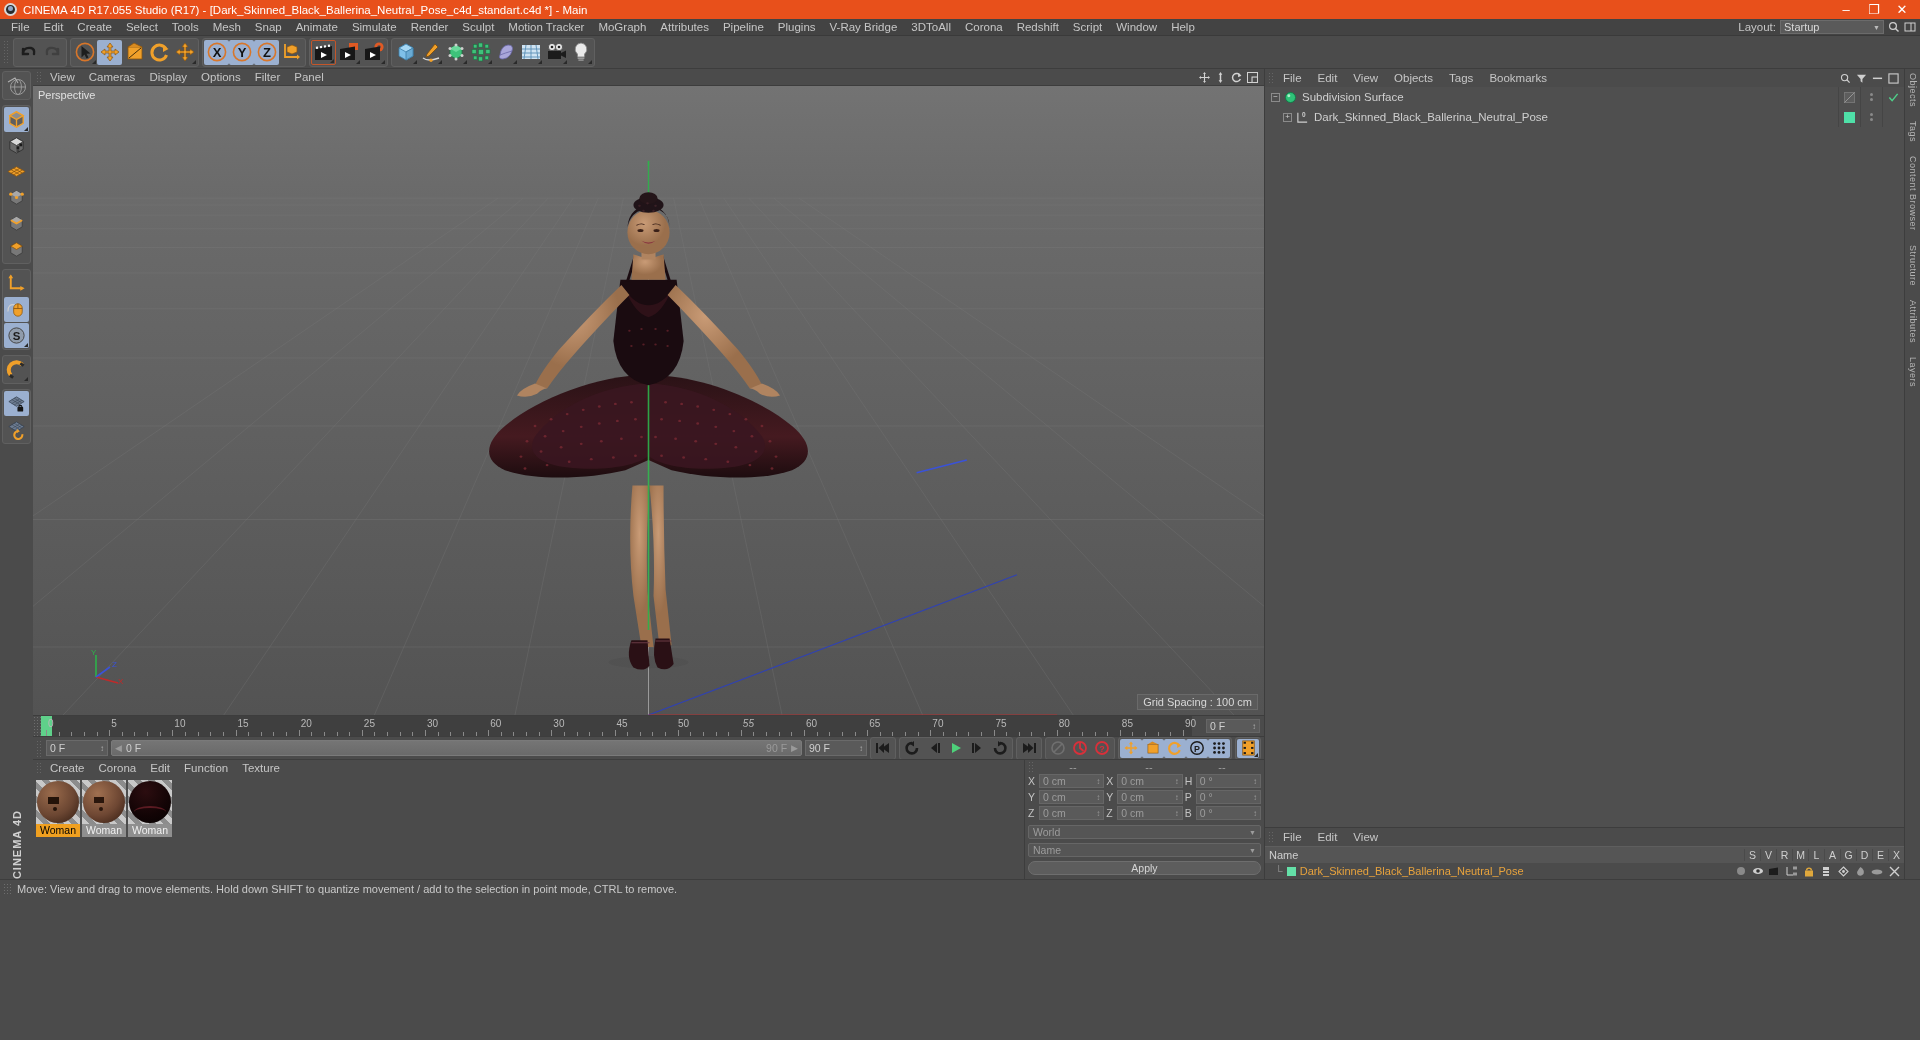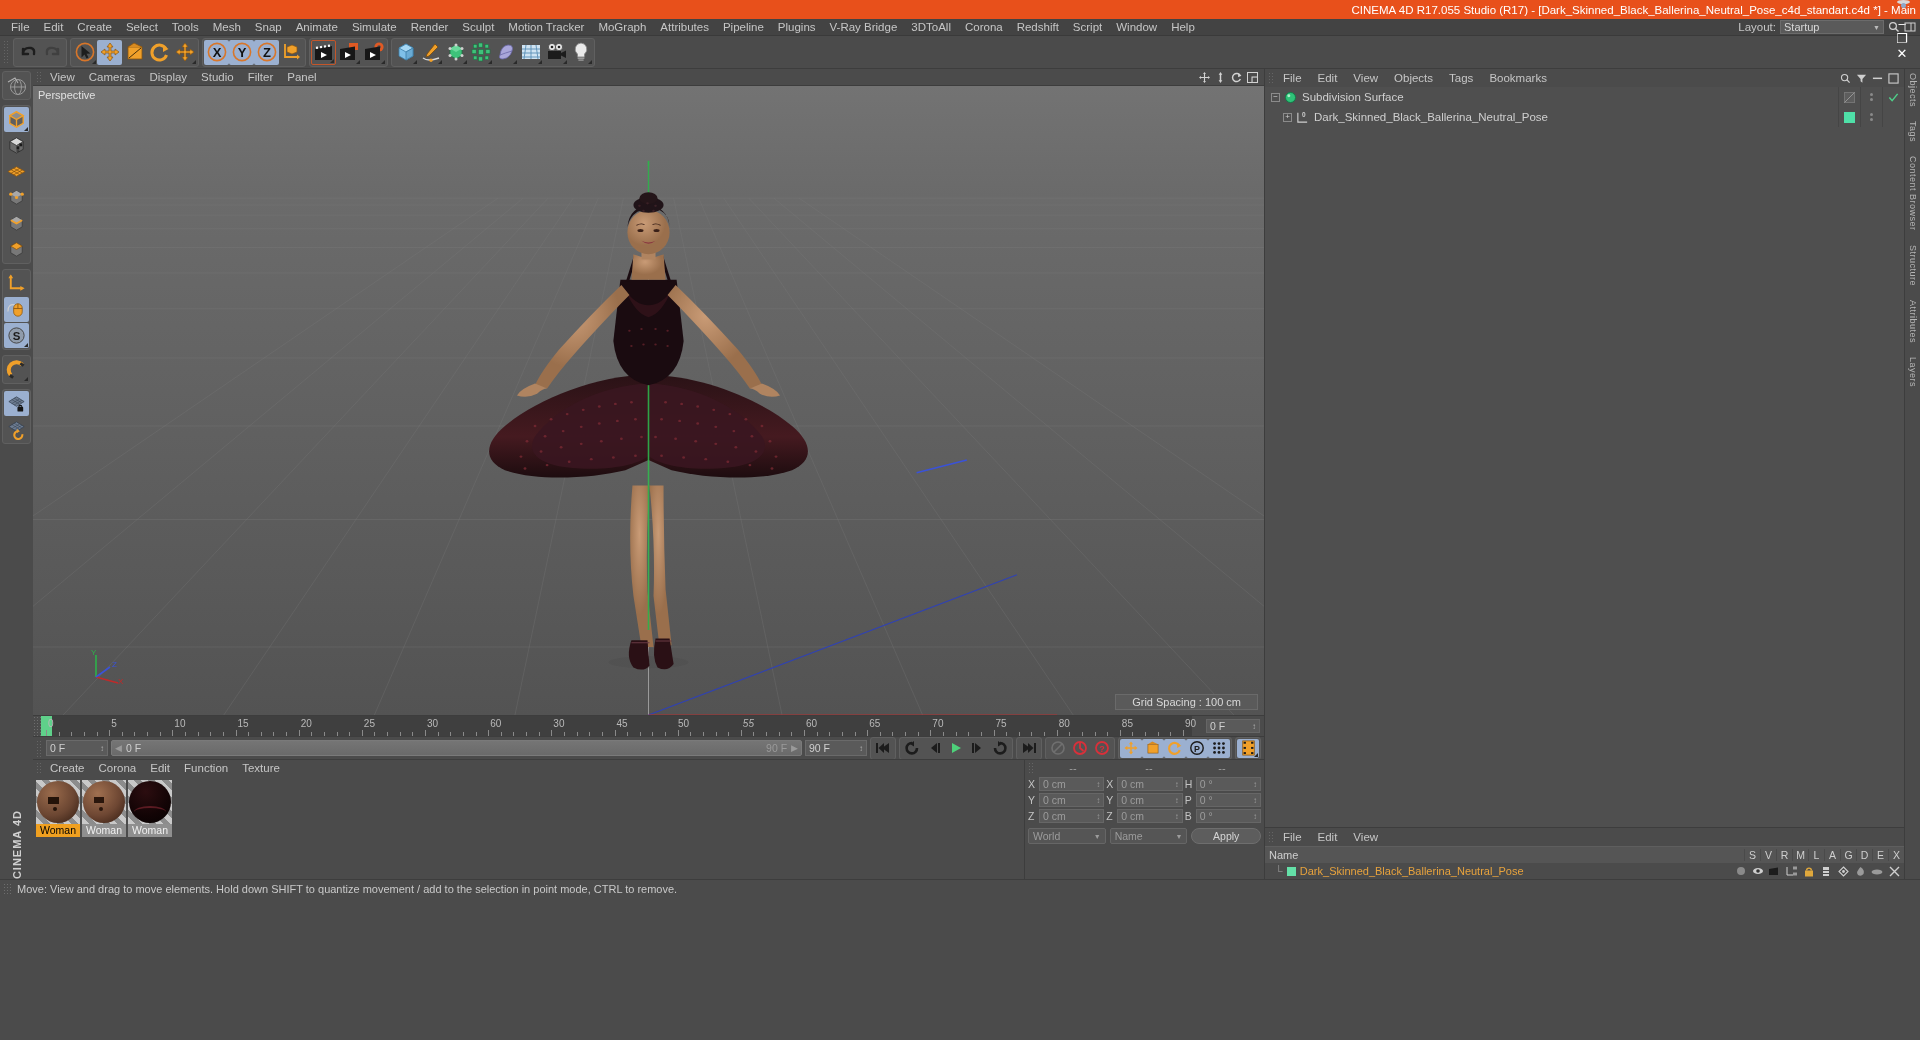--- a/index.html
+++ b/index.html
@@ -1,20 +1,20 @@
 <!DOCTYPE html>
 <html><head>
 <meta charset="utf-8">
 <style>
   * { box-sizing: border-box; margin:0; padding:0; }
   html,body { width:1920px; height:1040px; overflow:hidden; background:#4b4b4b;
     font-family:"Liberation Sans", sans-serif; color:#c8c8c8; font-size:12px; }
 
   
-  .titlebar { height:19px; background:#e8501b; display:flex; align-items:flex-end; padding:0 4px;flex-direction:column; }
+  .titlebar { height:19px; background:#e8501b; display:flex; align-items:center; padding:0 4px; }
   .tb-logo { width:13px;height:13px;border-radius:50%;background:#2b2b2b;border:2px solid #d8d8d8;
              margin-right:6px; position:relative;}
   .tb-logo::after{content:"";position:absolute;left:2px;top:1px;width:5px;height:5px;border-radius:50%;background:#8fa8c8;}
   .tb-title { color:#fff; font-size:11.5px; white-space:nowrap; }
   .tb-spacer{ flex:1; }
   .tb-btn { width:28px;height:19px;display:flex;align-items:center;justify-content:center;color:#fff;font-size:13px;}
 
   
   .menubar { height:17px; background:#434343; display:flex; align-items:center; padding-left:4px;
              border-bottom:1px solid #3a3a3a; }
@@ -59,21 +59,21 @@
   
   .center { flex:1; display:flex; flex-direction:column; min-width:0;}
   .vp-header{ height:17px; background:#4b4b4b; display:flex; align-items:center; padding-left:3px;
               border-bottom:1px solid #3d3d3d;}
   .vp-header .mi{padding:0 7px;font-size:11.5px;color:#c6c6c6;}
   .vp-icons{margin-left:auto;display:flex;gap:5px;padding-right:6px;align-items:center;}
 
   .viewport{ position:relative; flex:1; background:linear-gradient(#6d6d6d 0%, #626262 45%, #5a5a5a 100%); overflow:hidden;}
   .vp-label{ position:absolute; left:5px; top:3px; font-size:11px; color:#e0e0e0; z-index:5;}
   .grid-label{ position:absolute; right:6px; bottom:5px; font-size:11px; color:#d8d8d8;
-               background:#5a5a5a; border:1px solid #6a6a6a; padding:1px 16px; z-index:5;}
+               background:#5a5a5a; border:1px solid #6a6a6a; padding:1px 5px; z-index:5;}
   .vp-axis{ position:absolute; left:55px; bottom:30px; width:40px;height:40px; z-index:5;}
 
   
   .timeline{ height:21px; background:#4b4b4b; display:flex; align-items:stretch; border-top:1px solid #3d3d3d;}
   .tl-grip{width:8px;background-image:radial-gradient(#6e6e6e 35%,transparent 36%);background-size:3px 3px;}
   .tl-ruler{ flex:1; position:relative; background:#3f3f3f; }
   .tl-tick{ position:absolute; bottom:0; width:1px; background:#8a8a8a;}
   .tl-num{ position:absolute; top:2px; font-size:10px; color:#b9b9b9; }
   .tl-green{ position:absolute; left:0; top:0; width:11px; height:100%; background:#5fd08a;}
   .tl-right{ width:72px; background:#4b4b4b; display:flex;align-items:center;justify-content:flex-end;padding-right:4px;}
@@ -112,21 +112,21 @@
   .coordmgr{ width:240px; background:#4b4b4b; border-top:1px solid #3d3d3d;border-left:1px solid #3d3d3d;
              display:flex;flex-direction:column;}
   .cm-head{height:16px;display:flex;align-items:center;padding-left:3px;gap:0;}
   .cm-head .dash{font-size:11px;color:#a0a0a0;}
   .cm-rows{padding:1px 3px;display:flex;flex-direction:column;gap:2px;}
   .cm-row{display:flex;align-items:center;gap:2px;}
   .cm-lab{width:9px;font-size:10.5px;color:#c3c3c3;}
   .cm-in{flex:1;height:14px;background:#5a5a5a;border:1px solid #666;display:flex;align-items:center;
          padding:0 3px;font-size:10.5px;color:#9c9c9c;}
   .cm-in .sp{margin-left:auto;font-size:8px;color:#999;}
-  .cm-foot{display:flex;gap:4px;padding:4px 3px;}
+  .cm-foot{display:flex;gap:4px;padding:4px 3px;flex-direction:column;}
   .cm-sel{flex:1;height:16px;background:#555;border:1px solid #666;border-radius:2px;display:flex;
           align-items:center;padding:0 4px;font-size:10.5px;color:#9c9c9c;}
   .cm-sel .arrow{margin-left:auto;font-size:7px;}
   .cm-apply{flex:1;height:16px;background:#5d5d5d;border:1px solid #6e6e6e;border-radius:8px;
             display:flex;align-items:center;justify-content:center;font-size:10.5px;color:#d5d5d5;}
 
   
   .rightcol{ width:640px; background:#4b4b4b; display:flex; flex-direction:column;
              border-left:1px solid #3d3d3d;}
   .objmgr{ height:800px; display:flex; flex-direction:column; background:#4b4b4b;}
@@ -567,21 +567,21 @@
     <div class="maxon-vert">CINEMA 4D</div>
   </div>
 
   <div class="center">
 
     <div class="vp-header">
       <div class="grip" style="height:13px;"></div>
       <div class="mi">View</div>
       <div class="mi">Cameras</div>
       <div class="mi">Display</div>
-      <div class="mi">Studio</div>
+      <div class="mi">Options</div>
       <div class="mi">Filter</div>
       <div class="mi">Panel</div>
       <div class="vp-icons">
         <svg width="11" height="11" viewBox="0 0 12 12">
           <path d="M6 0 L7.6 2.2 H6.6 V5.4 H9.8 V4.4 L12 6 L9.8 7.6 V6.6 H6.6 V9.8 H7.6 L6 12 L4.4 9.8 H5.4 V6.6 H2.2 V7.6 L0 6 L2.2 4.4 V5.4 H5.4 V2.2 H4.4 Z" fill="#d2d2d2"></path>
         </svg>
         <svg width="11" height="11" viewBox="0 0 12 12">
           <path d="M6 0 L8 3 H6.8 V9 H8 L6 12 L4 9 H5.2 V3 H4 Z" fill="#d2d2d2"></path>
         </svg>
         <svg width="11" height="11" viewBox="0 0 12 12">

